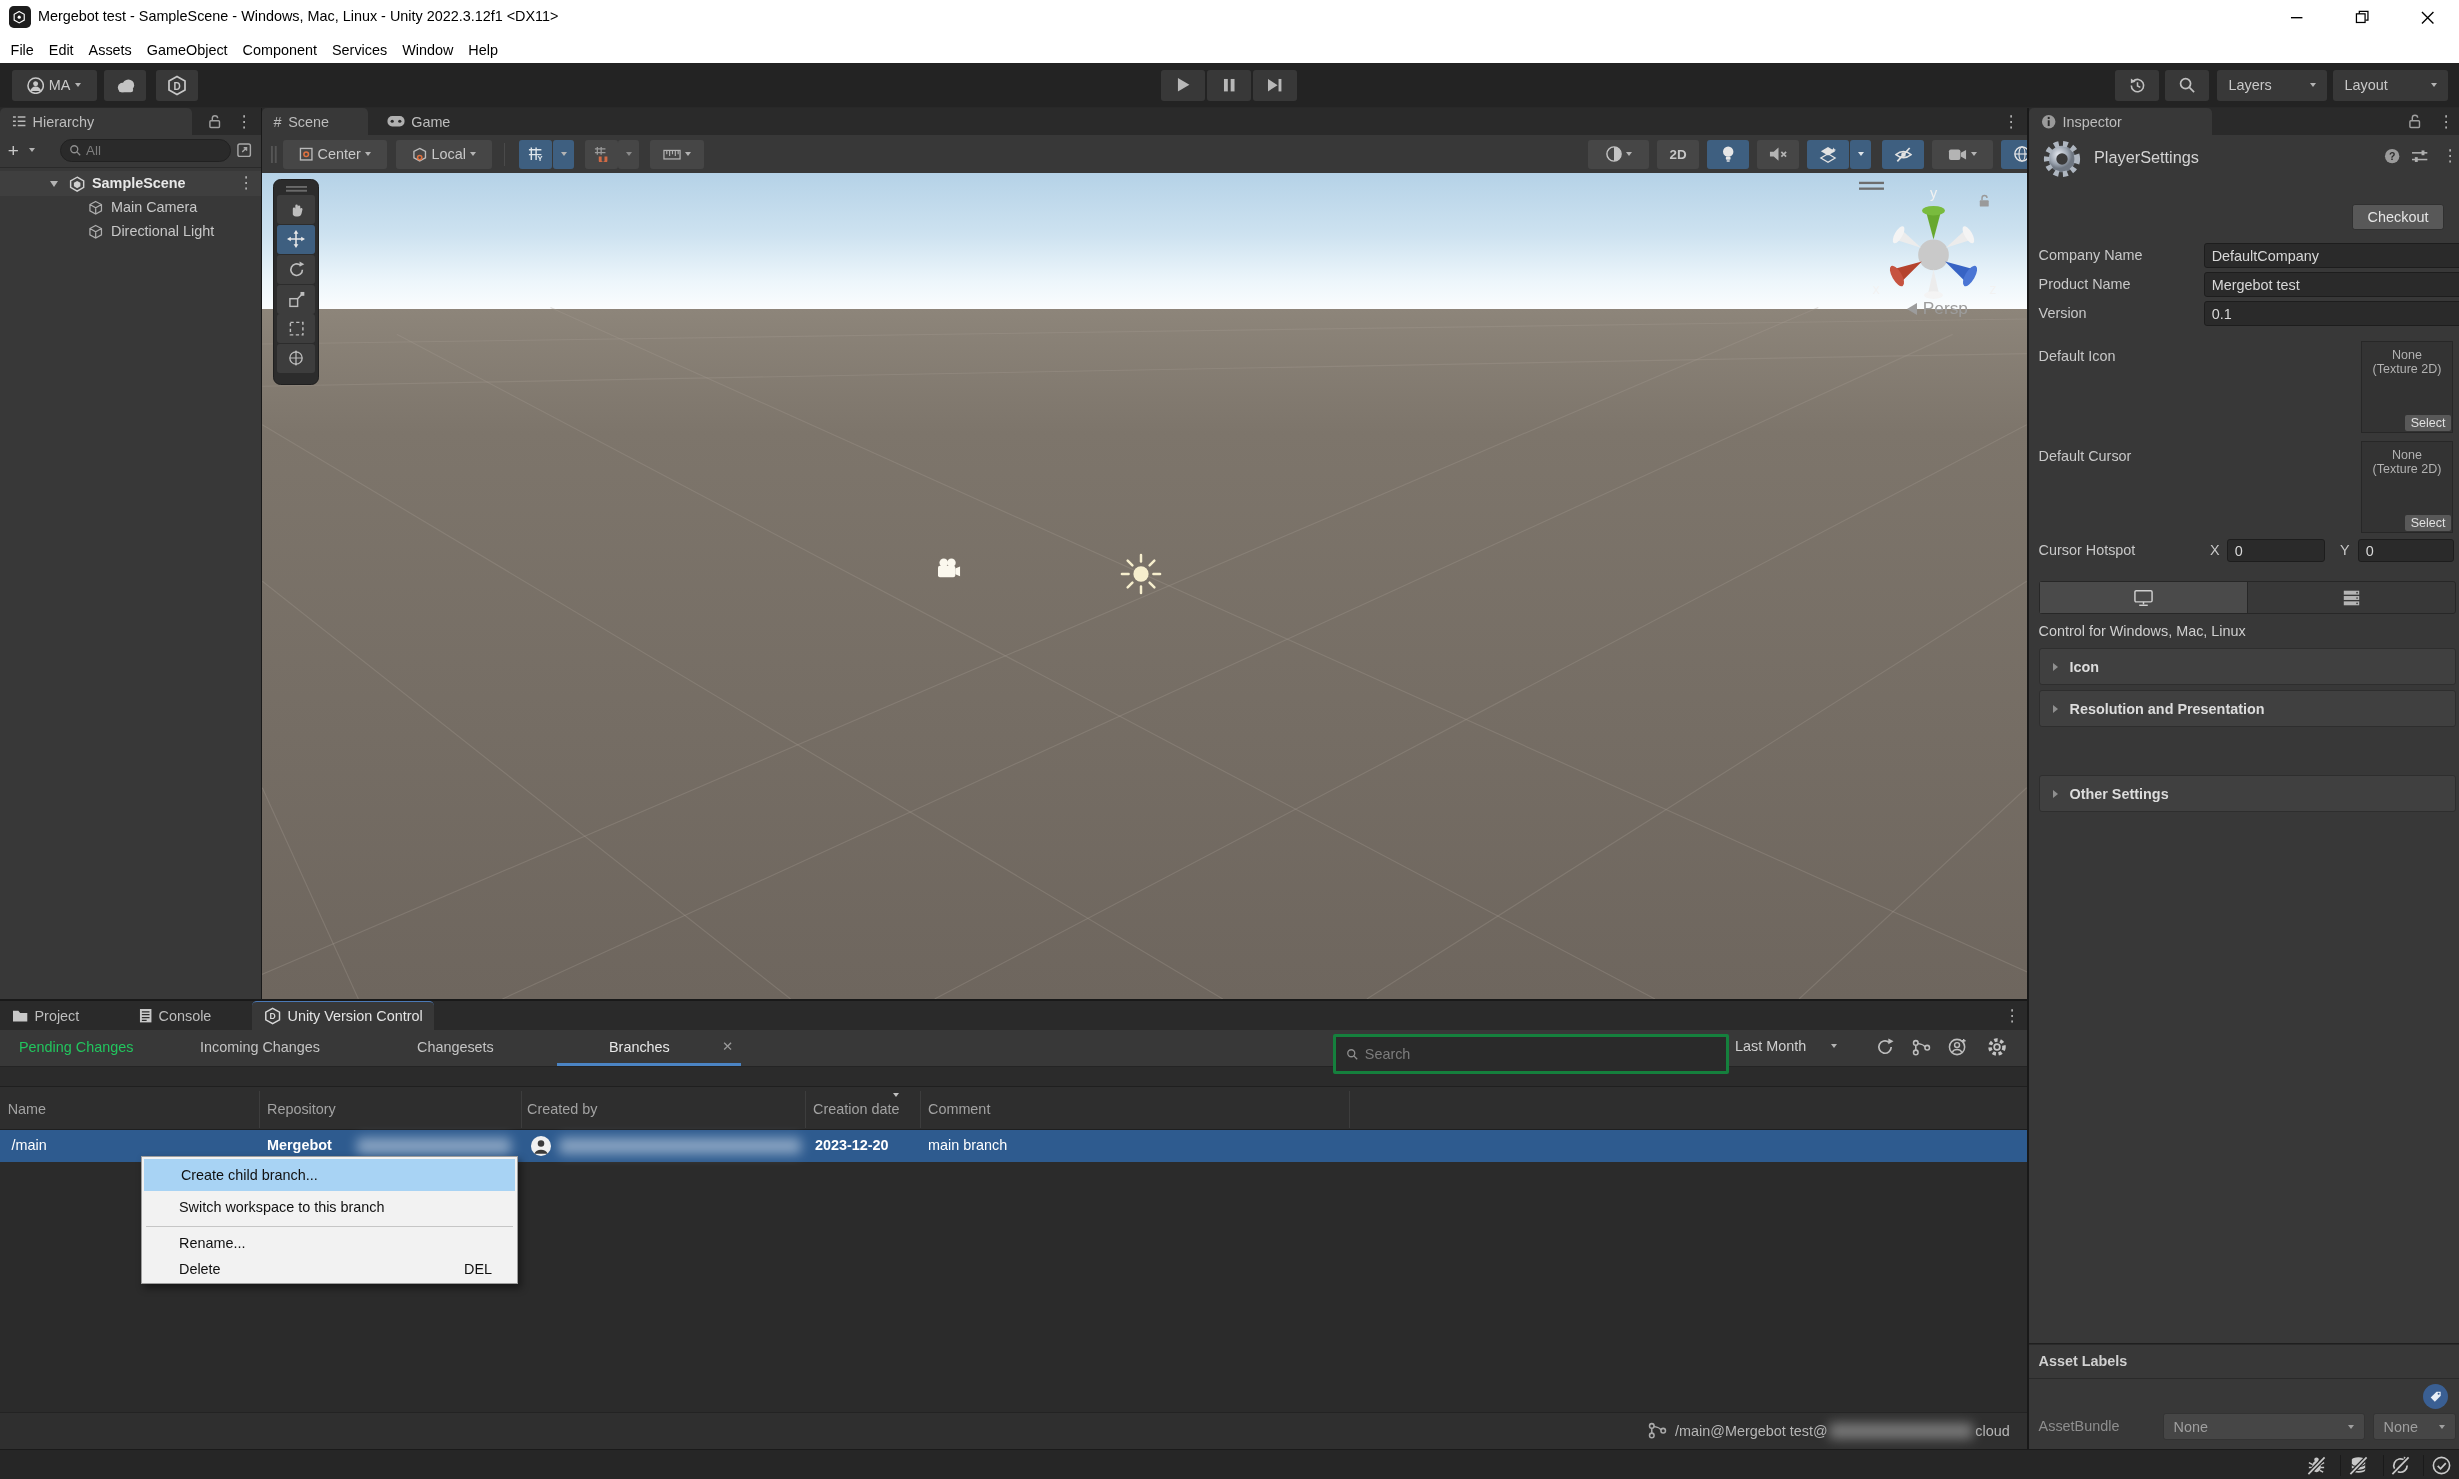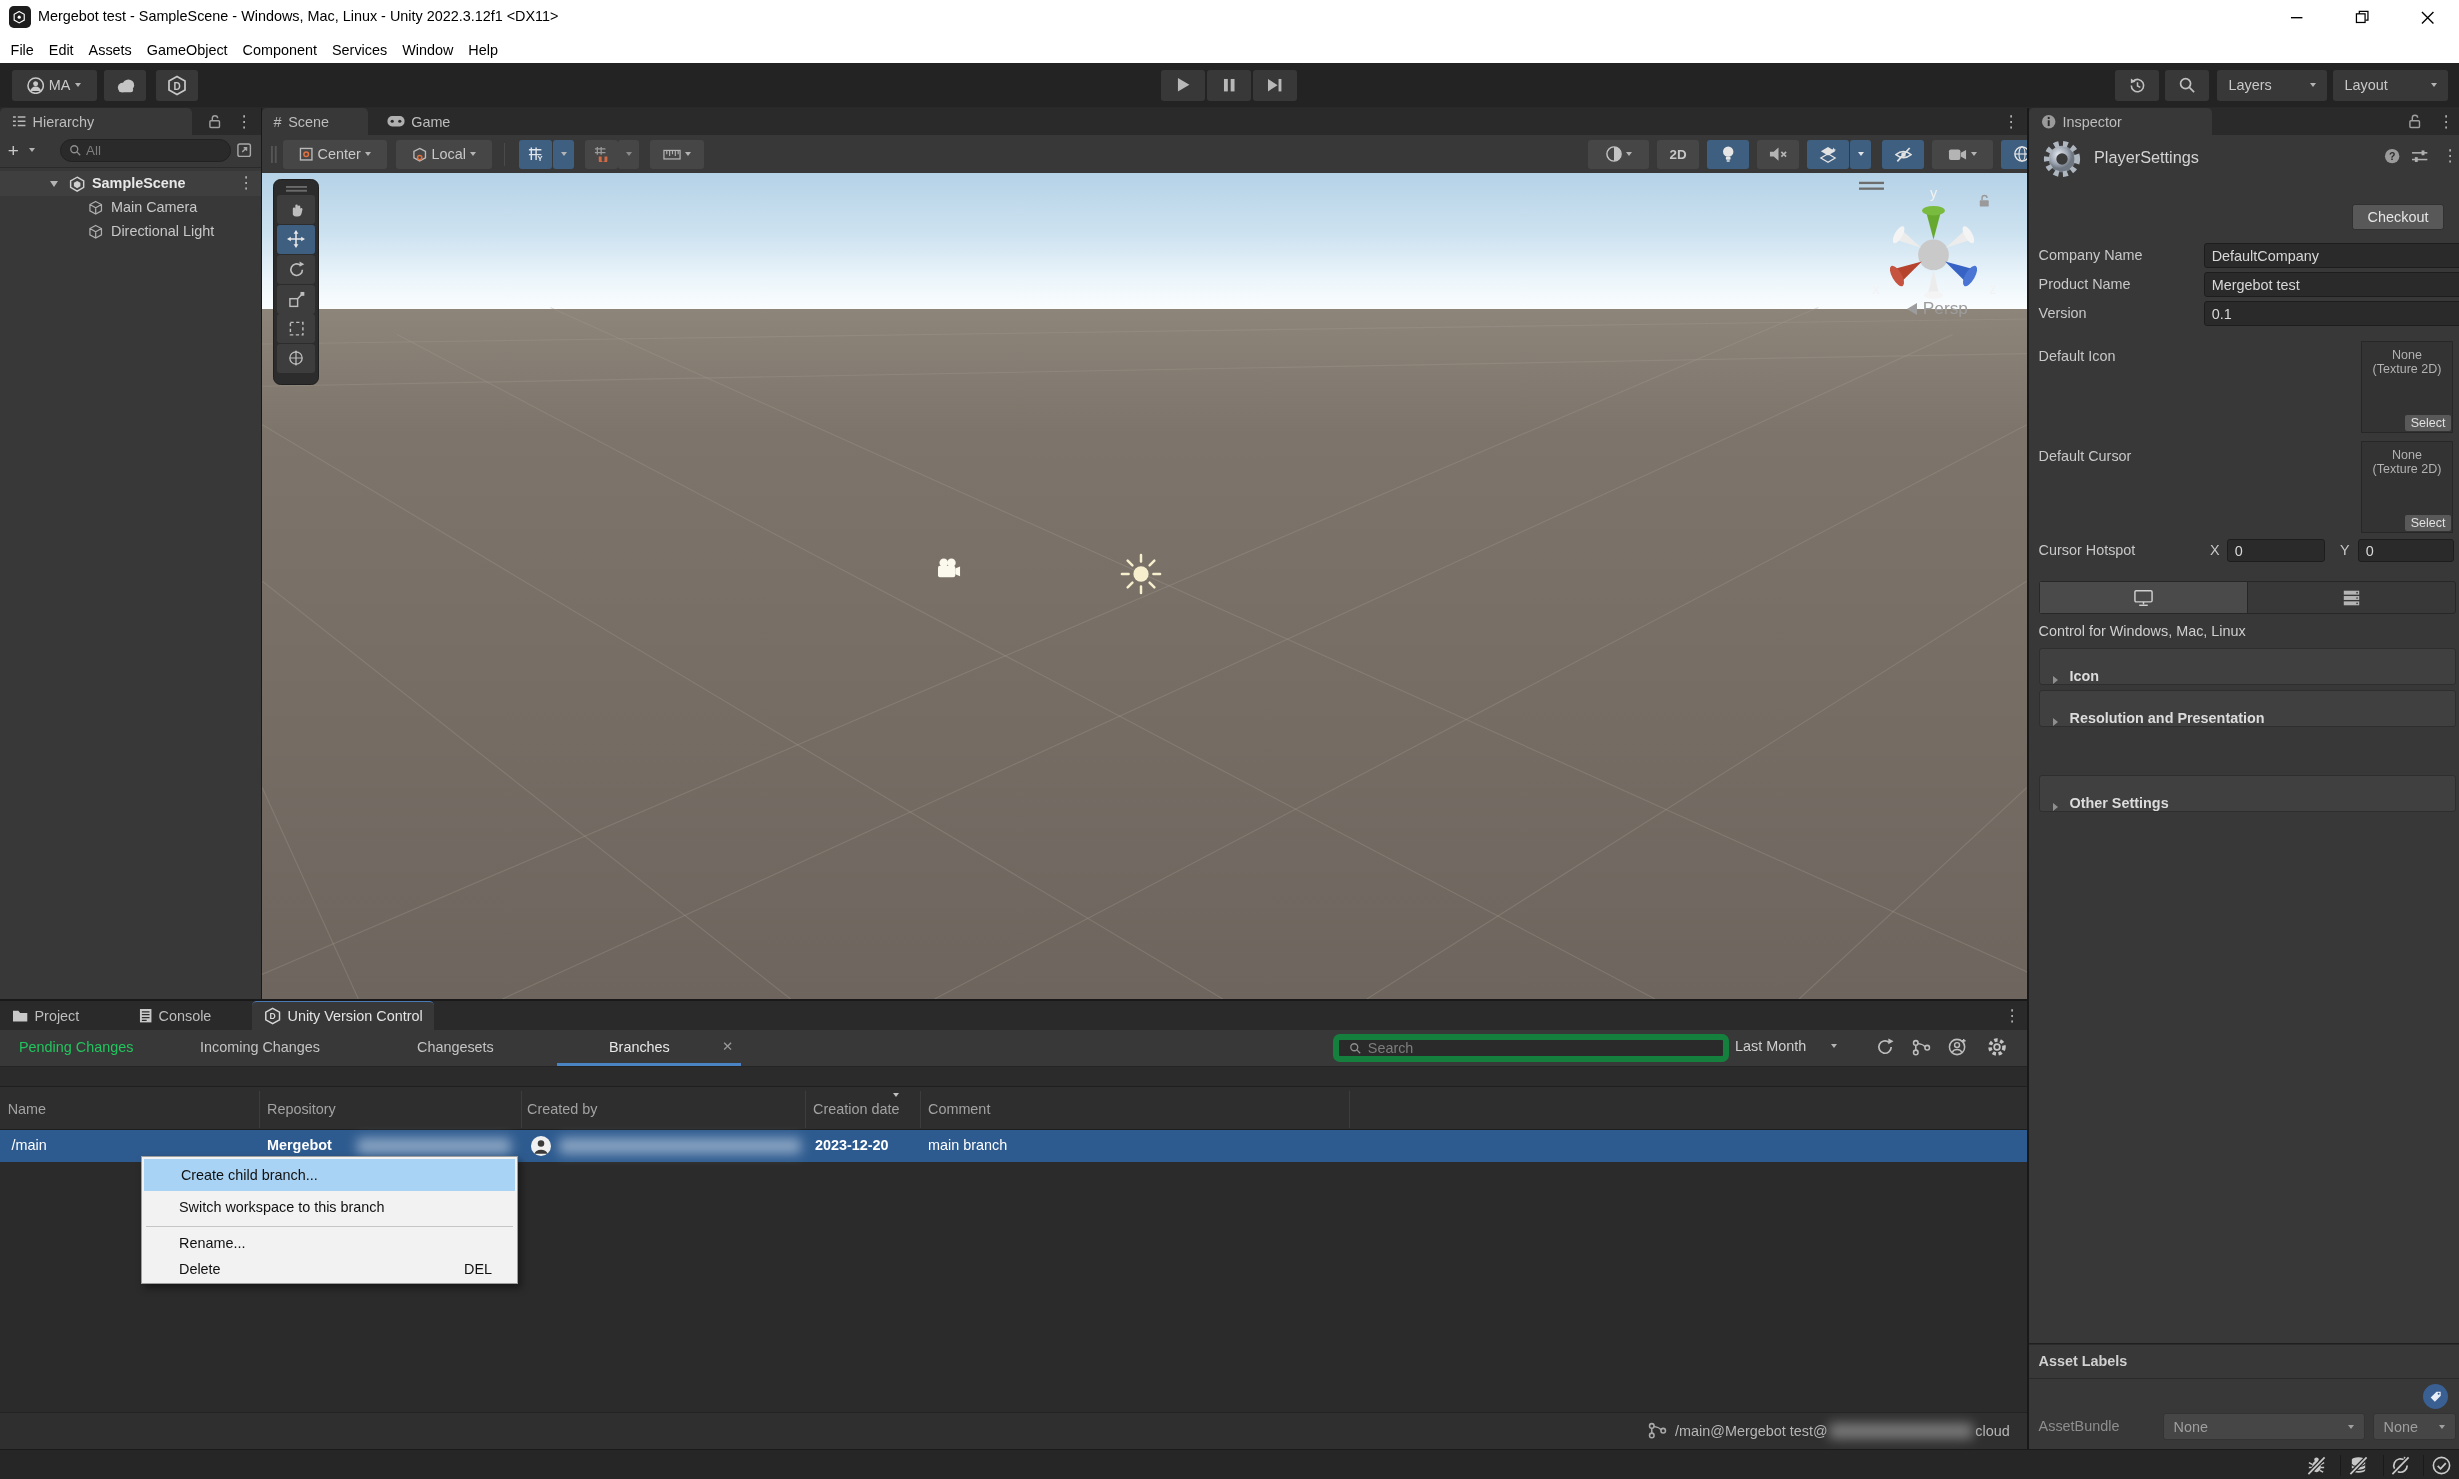--- a/index.html
+++ b/index.html
@@ -14,21 +14,21 @@
   .blue{background:#3e5f80!important}
   .caret{width:0;height:0;border-left:3.8px solid transparent;border-right:3.8px solid transparent;border-top:4.8px solid #b4b4b4}
   .tri-right{width:0;height:0;border-top:4.8px solid transparent;border-bottom:4.8px solid transparent;border-left:5.8px solid #8f8f8f}
   .kebab{color:#b0b0b0;font-size:16.3px;letter-spacing:0;text-align:center}
   .vline{position:absolute;background:#191919}
   .field{background:#2a2a2a;border:1px solid #1d1d1d;border-radius:2.9px;color:#d8d8d8;
          font-family:"Liberation Sans",sans-serif;font-size:14.4px;padding:0 6.7px;outline:none}
   input::placeholder{color:#7d7d7d}
   .tab{display:flex;align-items:center;gap:6.7px;padding:0 11.5px;height:100%;color:#bdbdbd}
   .tab.active{background:#383838;border-radius:4.8px 4.8px 0 0}
-  .foldout{background:#404040;border:1px solid #2e2e2e;border-radius:2.9px;display:flex;align-items:flex-end;gap:11.5px;padding:0 13.4px;color:#dcdcdc;font-weight:bold}
+  .foldout{background:#404040;border:1px solid #2e2e2e;border-radius:2.9px;display:flex;align-items:center;gap:11.5px;padding:0 13.4px;color:#dcdcdc;font-weight:bold}
   .colhead{position:absolute;top:1086px;height:44px;line-height:44px;color:#a2a2a2}
   .blur{filter:blur(5.8px);border-radius:3.8px}
   .menu-item{height:32px;display:flex;align-items:center;padding-left:37px;color:#101010}
   svg{display:block}
 </style>
 </head>
 <body>
 
 <div id="root">
 
@@ -613,21 +613,21 @@
     </div>
 
     <div class="r" style="left:0;top:29px;width:2027px;height:37px;background:#383838;border-bottom:1px solid #242424">
       <span class="r" style="left:19px;top:8.6px;color:#22c55e">Pending Changes</span>
       <span class="r" style="left:200px;top:8.6px;color:#c4c4c4">Incoming Changes</span>
       <span class="r" style="left:417px;top:8.6px;color:#c4c4c4">Changesets</span>
       <span class="r" style="left:609px;top:8.6px;color:#e8e8e8">Branches</span>
       <span class="r" style="left:722px;top:8.6px;color:#9a9a9a;font-size:13.4px">✕</span>
       <div class="r" style="left:557px;top:33px;width:184px;height:2.9px;background:#4b84c4"></div>
 
-      <div class="r flex" style="left:1333px;top:3.8px;width:396px;height:28px;background:#2a2a2a;border:6px solid #15803d;border-radius:7px;padding:0 9.6px;gap:6.7px">
+      <div class="r flex" style="left:1333px;top:3.8px;width:396px;height:40px;background:#2a2a2a;border:3px solid #15803d;border-radius:2px;padding:0 9.6px;gap:6.7px">
         <svg width="12.5" height="12.5" viewBox="0 0 19 19">
             <circle cx="8" cy="8" r="5.3" fill="none" stroke="#8f8f8f" stroke-width="2"></circle>
             <line x1="12" y1="12" x2="17" y2="17" stroke="#8f8f8f" stroke-width="2"></line>
           </svg>
         <input style="background: transparent; border: none; outline: none; color: rgb(208, 208, 208); width: 336px; font-size: 14.4px; font-family: &quot;Liberation Sans&quot;, sans-serif;" placeholder="Search">
       </div>
       <div class="r flex" style="left:1735px;top:7.7px;gap:25px">
         <span style="color:#cfcfcf">Last Month</span>
         <span class="caret"></span>
       </div>

